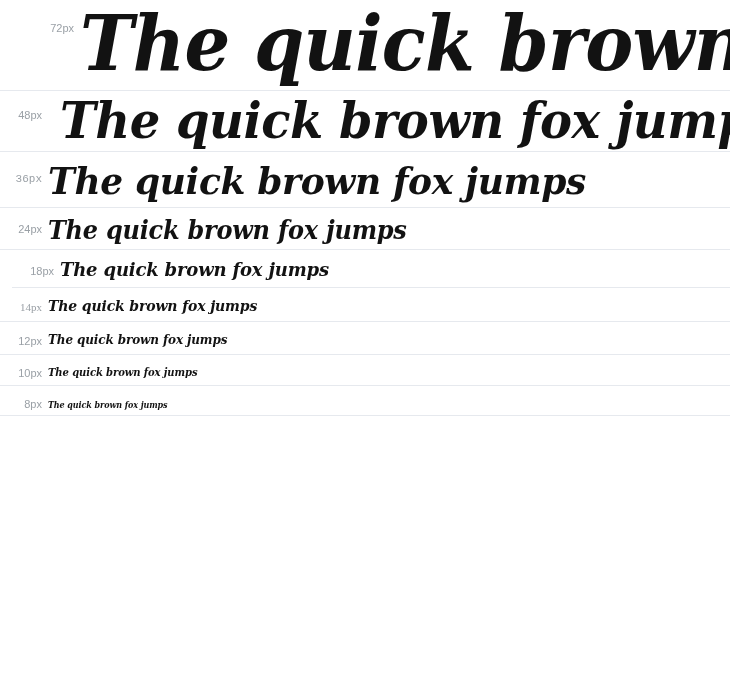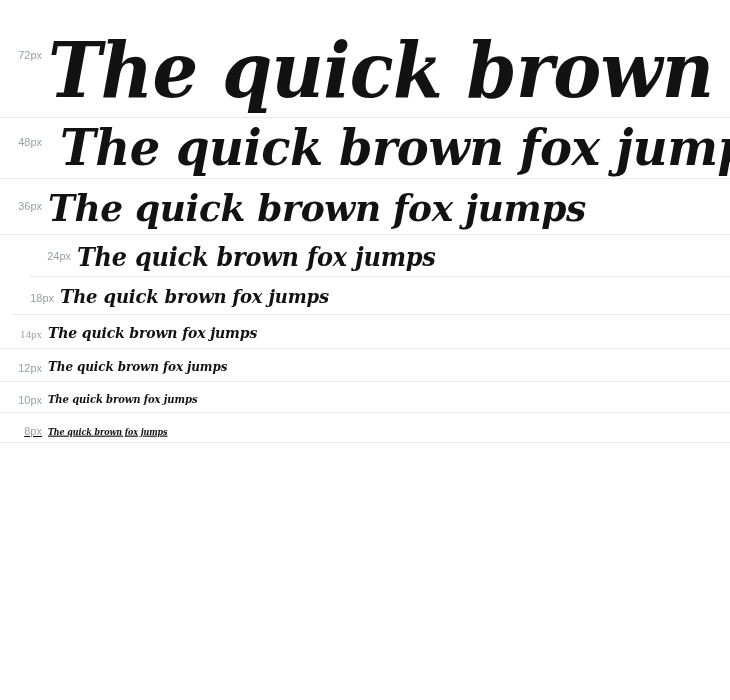--- a/index.html
+++ b/index.html
@@ -52,53 +52,53 @@
     line-height: 1.05;
     letter-spacing: -0.01em;
     white-space: nowrap;
     overflow: visible;
     transform-origin: left bottom;
     transform: scaleY(1.06);
     position: relative;
   }
 
   
-  .r72 { height: 118px; }
+  .r72 { height: 91px; padding-left: 32px; }
   .r72 .sample { font-size: 72px; padding-bottom: 6px; }
   .r72 .size-label { top: -56px; }
 
   .r48 { height: 61px; gap: 12px; }
   .r48 .sample { font-size: 48px; padding-bottom: 4px; }
   .r48 .size-label { top: -30px; }
 
   .r36 { height: 56px; }
   .r36 .sample { font-size: 36px; padding-bottom: 5px; }
-  .r36 .size-label { top: -22px; }
+  .r36 .size-label { top: -22px; font-family: Liberation Mono, monospace; }
 
-  .r24 { height: 42px; margin-left: 29px; }
+  .r24 { height: 42px; }
   .r24 .sample { font-size: 24px; padding-bottom: 5px; }
   .r24 .size-label { top: -14px; }
 
   .r18 { height: 38px; margin-left: 12px; }
   .r18 .sample { font-size: 18px; padding-bottom: 6px; }
   .r18 .size-label { top: -10px; }
 
   .r14 { height: 34px; }
   .r14 .sample { font-size: 14px; padding-bottom: 6px; }
   .r14 .size-label { top: -8px; font-family: Liberation Serif, serif; }
 
   .r12 { height: 33px; }
   .r12 .sample { font-size: 12px; padding-bottom: 6px; }
   .r12 .size-label { top: -7px; margin-top: 8px; }
 
   .r10 { height: 31px; justify-content: space-between; }
   .r10 .sample { font-size: 10px; padding-bottom: 6px; }
   .r10 .size-label { top: -6px; }
 
-  .r8 { height: 30px; text-decoration: underline; }
+  .r8 { height: 30px; }
   .r8 .sample { font-size: 8px; padding-bottom: 6px; }
   .r8 .size-label { top: -5px; }
 
   .filler {
     height: 258px;
     background: #ffffff;
   }
 </style>
 </head>
 <body>

